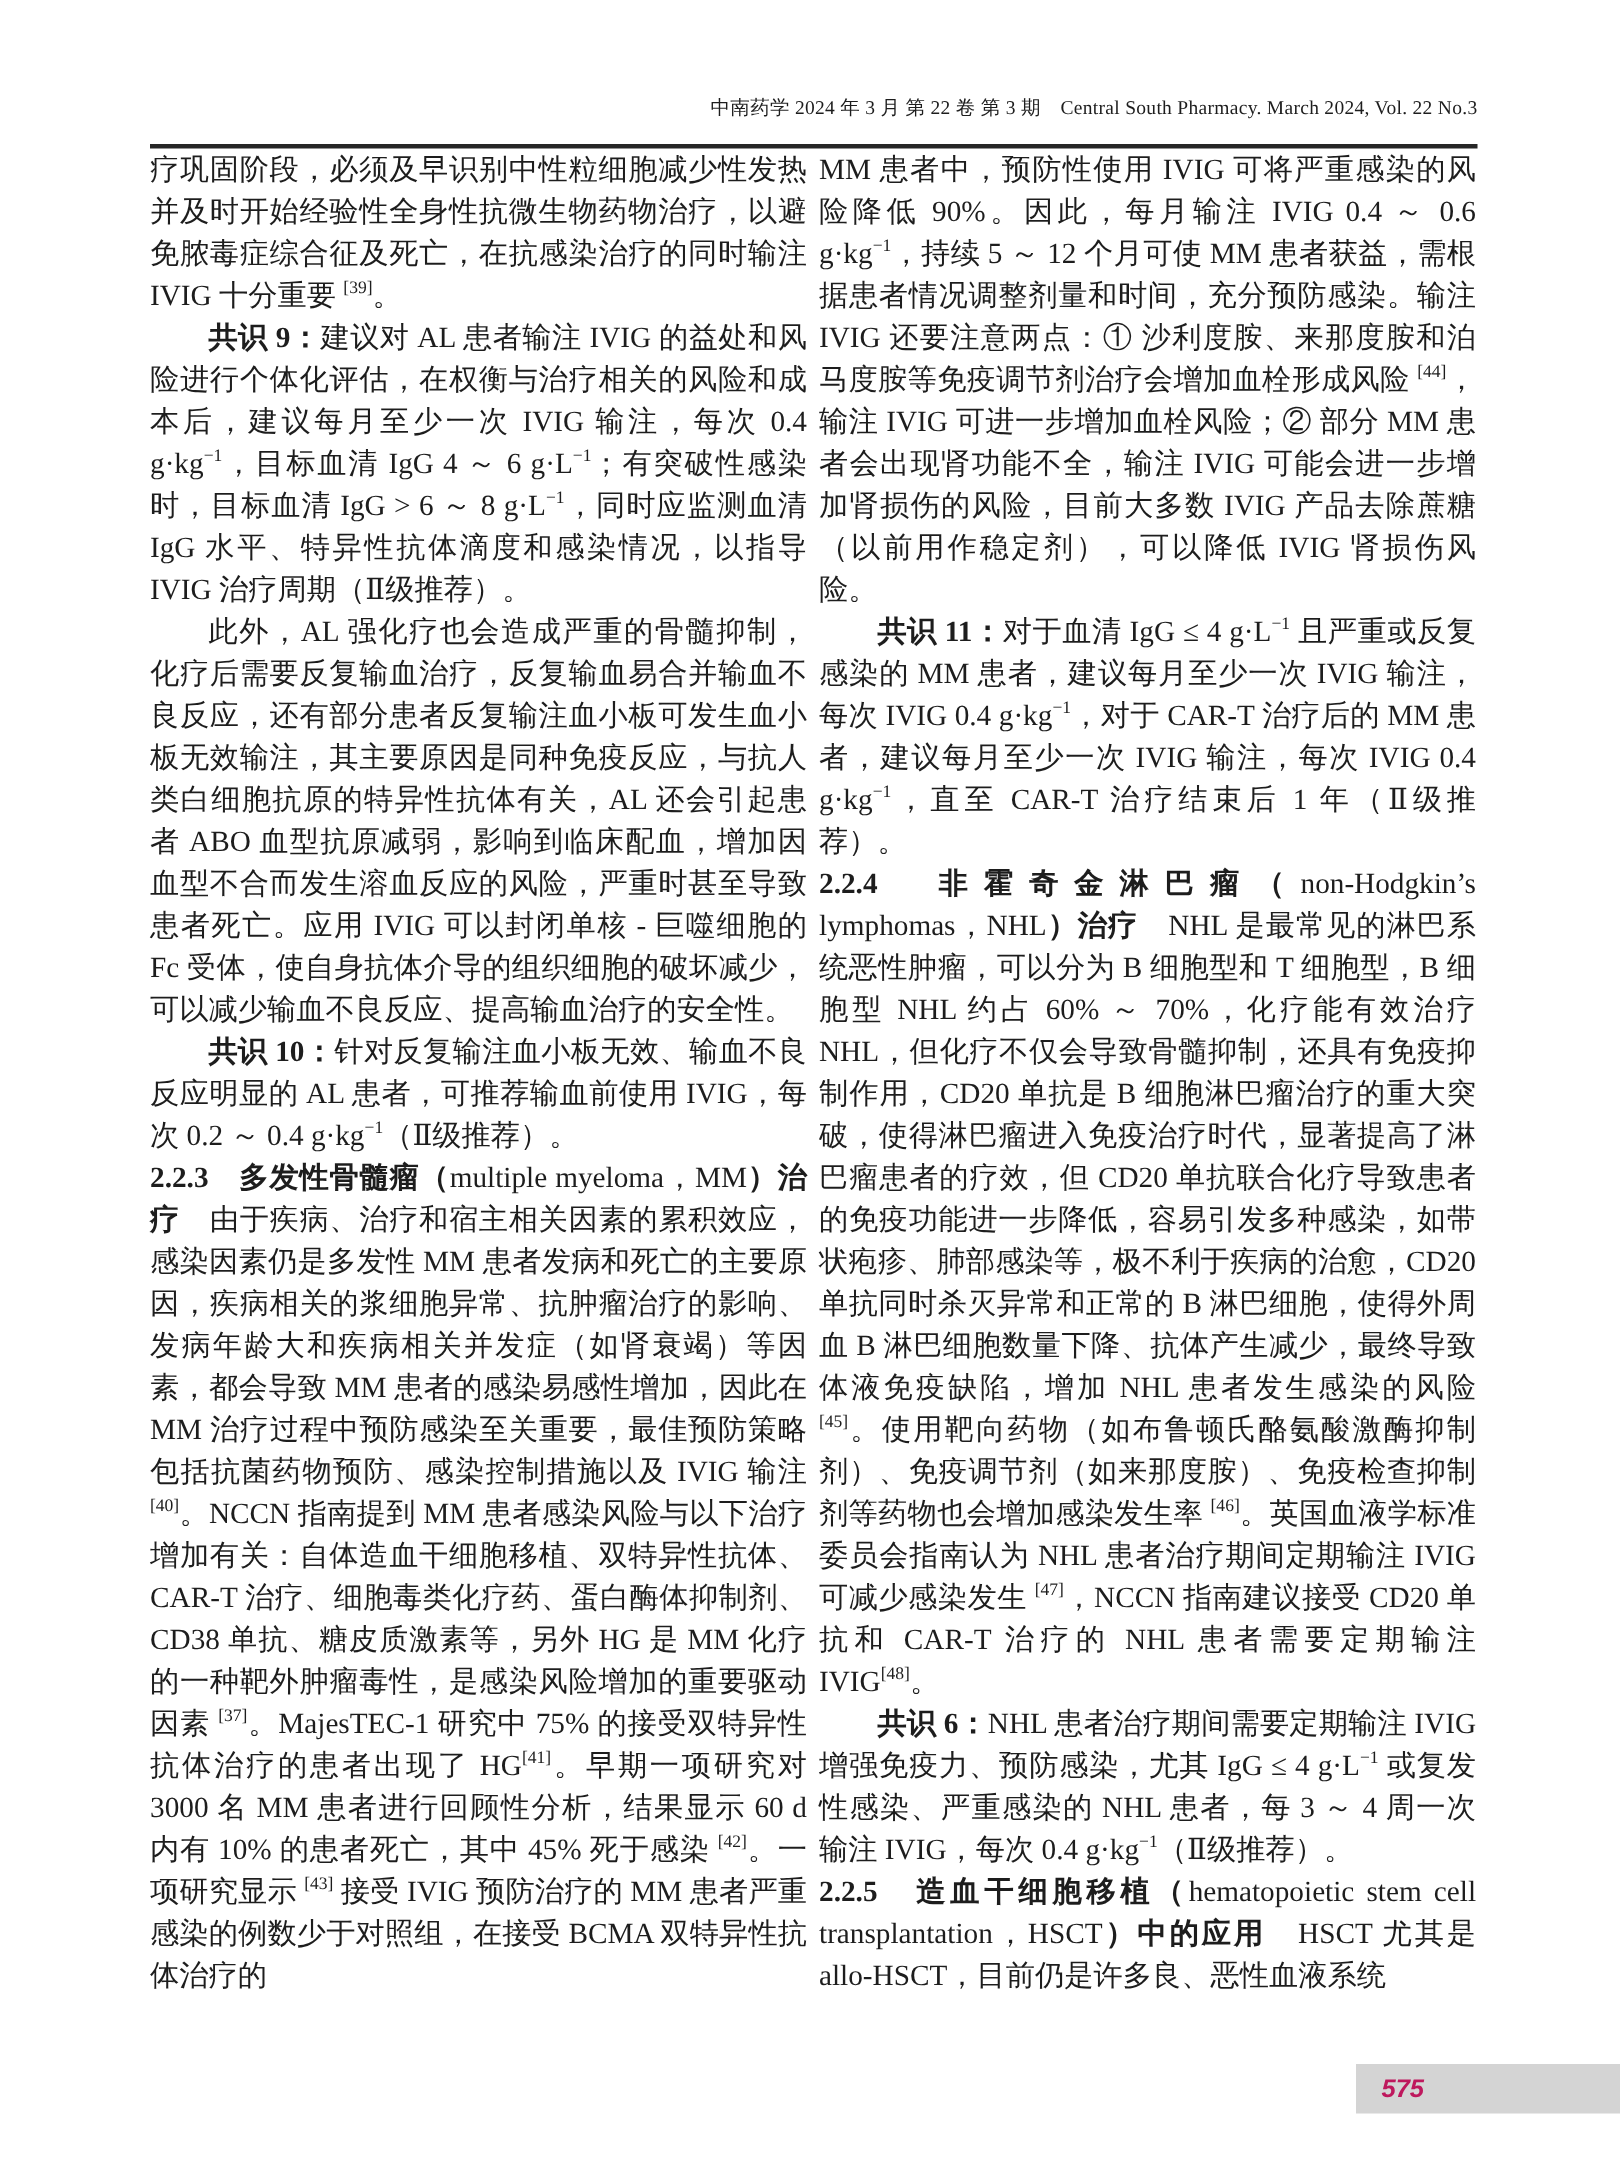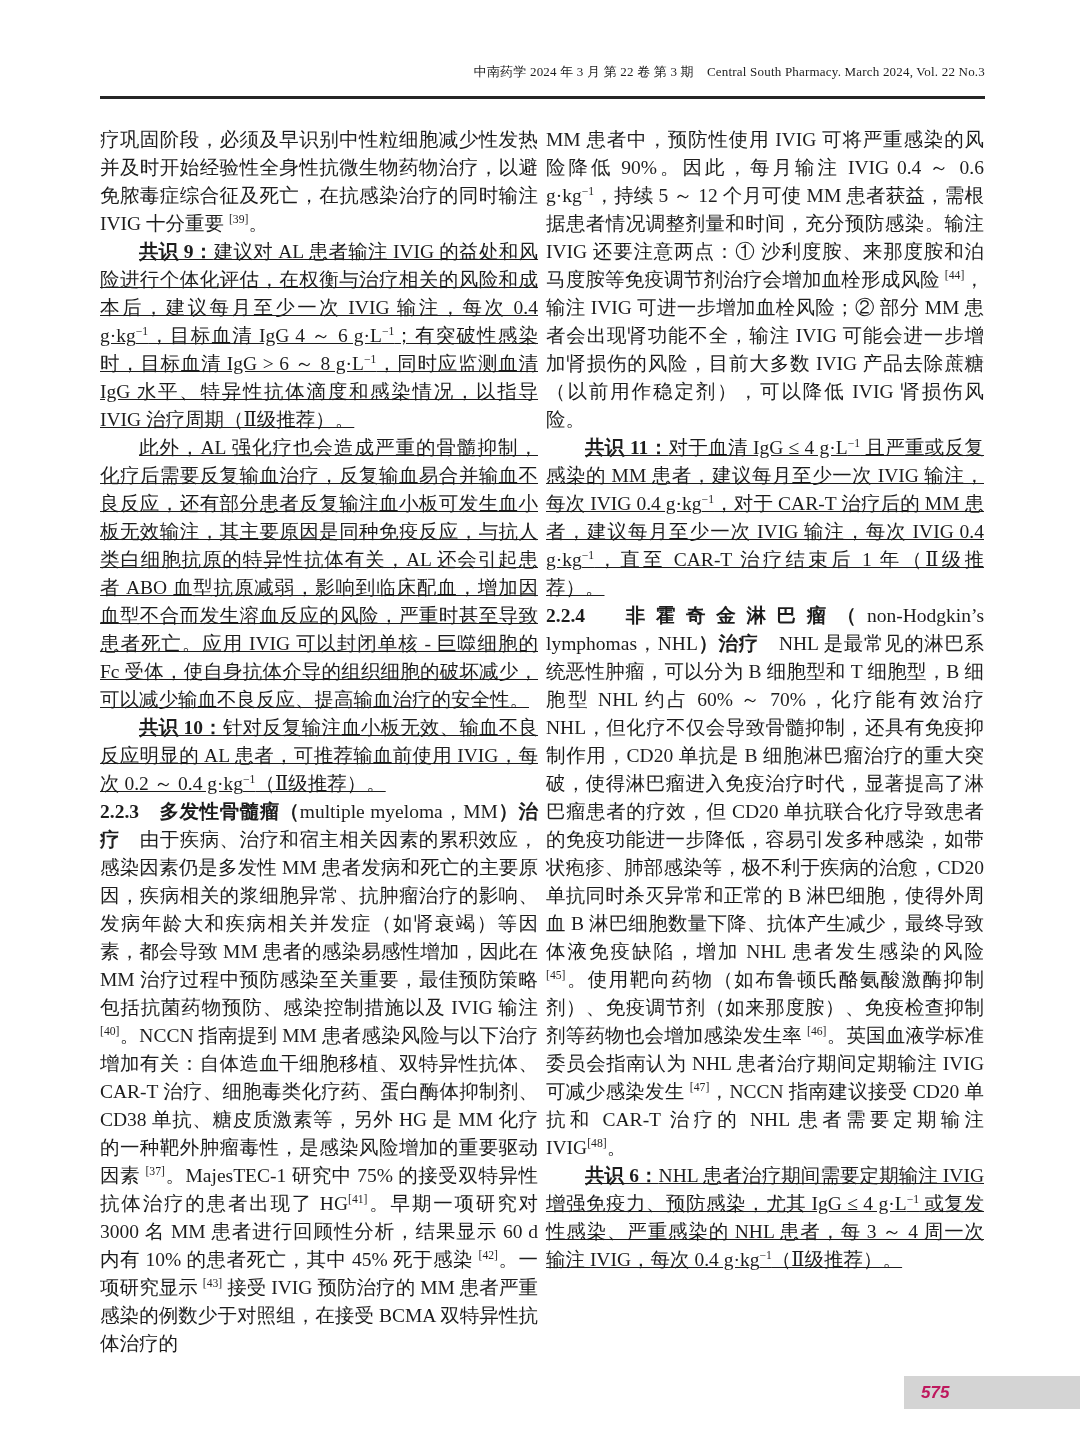--- a/index.html
+++ b/index.html
@@ -30,32 +30,32 @@
   .header-rule {
     position: absolute;
     top: 96px;
     left: 100px;
     right: 95px;
     height: 2.5px;
     background: #262626;
   }
   .col {
     position: absolute;
-    top: 126px;
+    top: 100px;
     width: 438px;
   }
   .col-left  { left: 100px; }
   .col-right { left: 546px; }
   p.para {
     margin: 0;
     text-align: justify;
     font-size: 19.5px;
     line-height: 28px;
   }
-  p.para.indent { text-indent: 2em; text-decoration: underline; }
+  p.para.indent { text-indent: 2em; }
   .bold { font-weight: bold; }
   sup.cite {
     font-size: 0.6em;
     line-height: 0;
     vertical-align: super;
   }
   .page-badge {
     position: absolute;
     top: 1376px;
     right: 0;
@@ -89,19 +89,20 @@
       <p class="para indent"><span>此外，AL 强化疗也会造成严重的骨髓抑制，化疗后需要反复输血治疗，反复输血易合并输血不良反应，还有部分患者反复输注血小板可发生血小板无效输注，其主要原因是同种免疫反应，与抗人类白细胞抗原的特异性抗体有关，AL 还会引起患者 ABO 血型抗原减弱，影响到临床配血，增加因血型不合而发生溶血反应的风险，严重时甚至导致患者死亡。应用 IVIG 可以封闭单核 - 巨噬细胞的 Fc 受体，使自身抗体介导的组织细胞的破坏减少，可以减少输血不良反应、提高输血治疗的安全性。</span></p>
       <p class="para indent"><span class="bold">共识 10：</span><span>针对反复输注血小板无效、输血不良反应明显的 AL 患者，可推荐输血前使用 IVIG，每次 0.2 ～ 0.4 g·kg</span><sup class="cite">−1</sup><span>（Ⅱ级推荐）。</span></p>
       <p class="para"><span class="bold">2.2.3　多发性骨髓瘤（</span><span>multiple myeloma，MM</span><span class="bold">）治疗</span><span>　由于疾病、治疗和宿主相关因素的累积效应，感染因素仍是多发性 MM 患者发病和死亡的主要原因，疾病相关的浆细胞异常、抗肿瘤治疗的影响、发病年龄大和疾病相关并发症（如肾衰竭）等因素，都会导致 MM 患者的感染易感性增加，因此在 MM 治疗过程中预防感染至关重要，最佳预防策略包括抗菌药物预防、感染控制措施以及 IVIG 输注 </span><sup class="cite">[40]</sup><span>。NCCN 指南提到 MM 患者感染风险与以下治疗增加有关：自体造血干细胞移植、双特异性抗体、CAR-T 治疗、细胞毒类化疗药、蛋白酶体抑制剂、CD38 单抗、糖皮质激素等，另外 HG 是 MM 化疗的一种靶外肿瘤毒性，是感染风险增加的重要驱动因素 </span><sup class="cite">[37]</sup><span>。MajesTEC-1 研究中 75% 的接受双特异性抗体治疗的患者出现了 HG</span><sup class="cite">[41]</sup><span>。早期一项研究对 3000 名 MM 患者进行回顾性分析，结果显示 60 d 内有 10% 的患者死亡，其中 45% 死于感染 </span><sup class="cite">[42]</sup><span>。一项研究显示 </span><sup class="cite">[43]</sup><span> 接受 IVIG 预防治疗的 MM 患者严重感染的例数少于对照组，在接受 BCMA 双特异性抗体治疗的</span></p>
     </div>
 
   <div class="col col-right" id="col-right">
       <p class="para"><span>MM 患者中，预防性使用 IVIG 可将严重感染的风险降低 90%。因此，每月输注 IVIG 0.4 ～ 0.6 g·kg</span><sup class="cite">−1</sup><span>，持续 5 ～ 12 个月可使 MM 患者获益，需根据患者情况调整剂量和时间，充分预防感染。输注 IVIG 还要注意两点：① 沙利度胺、来那度胺和泊马度胺等免疫调节剂治疗会增加血栓形成风险 </span><sup class="cite">[44]</sup><span>，输注 IVIG 可进一步增加血栓风险；② 部分 MM 患者会出现肾功能不全，输注 IVIG 可能会进一步增加肾损伤的风险，目前大多数 IVIG 产品去除蔗糖（以前用作稳定剂），可以降低 IVIG 肾损伤风险。</span></p>
       <p class="para indent"><span class="bold">共识 11：</span><span>对于血清 IgG ≤ 4 g·L</span><sup class="cite">−1</sup><span> 且严重或反复感染的 MM 患者，建议每月至少一次 IVIG 输注，每次 IVIG 0.4 g·kg</span><sup class="cite">−1</sup><span>，对于 CAR-T 治疗后的 MM 患者，建议每月至少一次 IVIG 输注，每次 IVIG 0.4 g·kg</span><sup class="cite">−1</sup><span>，直至 CAR-T 治疗结束后 1 年（Ⅱ级推荐）。</span></p>
       <p class="para"><span class="bold">2.2.4　非霍奇金淋巴瘤（</span><span>non-Hodgkin’s lymphomas，NHL</span><span class="bold">）治疗</span><span>　NHL 是最常见的淋巴系统恶性肿瘤，可以分为 B 细胞型和 T 细胞型，B 细胞型 NHL 约占 60% ～ 70%，化疗能有效治疗 NHL，但化疗不仅会导致骨髓抑制，还具有免疫抑制作用，CD20 单抗是 B 细胞淋巴瘤治疗的重大突破，使得淋巴瘤进入免疫治疗时代，显著提高了淋巴瘤患者的疗效，但 CD20 单抗联合化疗导致患者的免疫功能进一步降低，容易引发多种感染，如带状疱疹、肺部感染等，极不利于疾病的治愈，CD20 单抗同时杀灭异常和正常的 B 淋巴细胞，使得外周血 B 淋巴细胞数量下降、抗体产生减少，最终导致体液免疫缺陷，增加 NHL 患者发生感染的风险 </span><sup class="cite">[45]</sup><span>。使用靶向药物（如布鲁顿氏酪氨酸激酶抑制剂）、免疫调节剂（如来那度胺）、免疫检查抑制剂等药物也会增加感染发生率 </span><sup class="cite">[46]</sup><span>。英国血液学标准委员会指南认为 NHL 患者治疗期间定期输注 IVIG 可减少感染发生 </span><sup class="cite">[47]</sup><span>，NCCN 指南建议接受 CD20 单抗和 CAR-T 治疗的 NHL 患者需要定期输注 IVIG</span><sup class="cite">[48]</sup><span>。</span></p>
       <p class="para indent"><span class="bold">共识 6：</span><span>NHL 患者治疗期间需要定期输注 IVIG 增强免疫力、预防感染，尤其 IgG ≤ 4 g·L</span><sup class="cite">−1</sup><span> 或复发性感染、严重感染的 NHL 患者，每 3 ～ 4 周一次输注 IVIG，每次 0.4 g·kg</span><sup class="cite">−1</sup><span>（Ⅱ级推荐）。</span></p>
+      <p class="para"><span class="bold">2.2.5　造血干细胞移植（</span><span>hematopoietic stem cell transplantation，HSCT</span><span class="bold">）中的应用</span><span>　HSCT 尤其是 allo-HSCT，目前仍是许多良、恶性血液系统</span></p>
     </div>
 
   <div class="page-badge">
     <span>575</span>
   </div>
 
 </div>
 
 </body></html>

